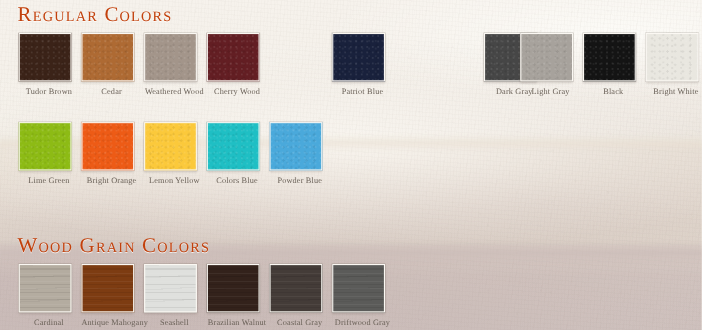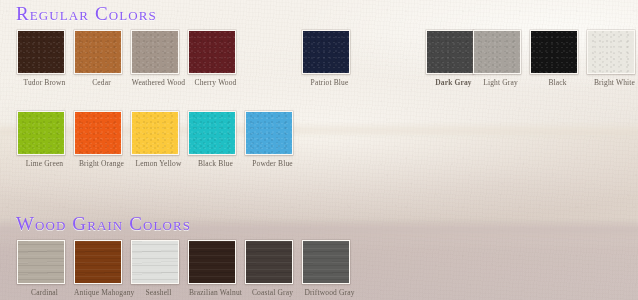--- a/index.html
+++ b/index.html
@@ -103,21 +103,21 @@
   #section-wood     { top: 212px; }
 
   .section-title {
     margin: 0 0 0 16px;
     font-family: "Liberation Serif", "DejaVu Serif", serif;
     font-size: 19px;
     line-height: 23px;
     font-weight: 400;
     font-variant: small-caps;
     letter-spacing: 1.1px;
-    color: #8b5cf6;
+    color: #c2410c;
     text-shadow: 0 1px 0 rgba(255,255,255,0.75);
     white-space: nowrap;
   }
 
   .swatch-row {
     position: relative;
     margin-top: 5px;
     height: 62px;
     white-space: nowrap;
     font-size: 0;
@@ -213,21 +213,21 @@
           <span class="swatch-label">Weathered Wood</span>
         </div>
         <div class="swatch-cell" style="left: 188px;">
           <div class="swatch" style="background: rgb(99, 30, 35);"></div>
           <span class="swatch-label">Cherry Wood</span>
         </div>
         <div class="swatch-cell" style="left: 302px;">
           <div class="swatch" style="background: rgb(25, 33, 60);"></div>
           <span class="swatch-label">Patriot Blue</span>
         </div>
-        <div class="swatch-cell" style="left: 426px; font-weight: bold;">
+        <div class="swatch-cell" style="left: 440px;">
           <div class="swatch" style="background: rgb(70, 70, 70);"></div>
           <span class="swatch-label">Dark Gray</span>
         </div>
         <div class="swatch-cell" style="left: 473px;">
           <div class="swatch" style="background: rgb(167, 162, 156);"></div>
           <span class="swatch-label">Light Gray</span>
         </div>
         <div class="swatch-cell" style="left: 530px;">
           <div class="swatch" style="background: rgb(20, 20, 20);"></div>
           <span class="swatch-label">Black</span>
@@ -248,21 +248,21 @@
         <div class="swatch-cell" style="left: 74px;">
           <div class="swatch" style="background: rgb(237, 91, 22);"></div>
           <span class="swatch-label">Bright Orange</span>
         </div>
         <div class="swatch-cell" style="left: 131px;">
           <div class="swatch" style="background: rgb(251, 201, 59);"></div>
           <span class="swatch-label">Lemon Yellow</span>
         </div>
         <div class="swatch-cell" style="left: 188px;">
           <div class="swatch" style="background: rgb(31, 191, 196);"></div>
-          <span class="swatch-label">Black Blue</span>
+          <span class="swatch-label">Colors Blue</span>
         </div>
         <div class="swatch-cell" style="left: 245px;">
           <div class="swatch" style="background: rgb(74, 169, 219);"></div>
           <span class="swatch-label">Powder Blue</span>
         </div>
       </div>
   </div>
 
   <div class="section" id="section-wood">
     <h2 class="section-title">Wood Grain Colors</h2>

